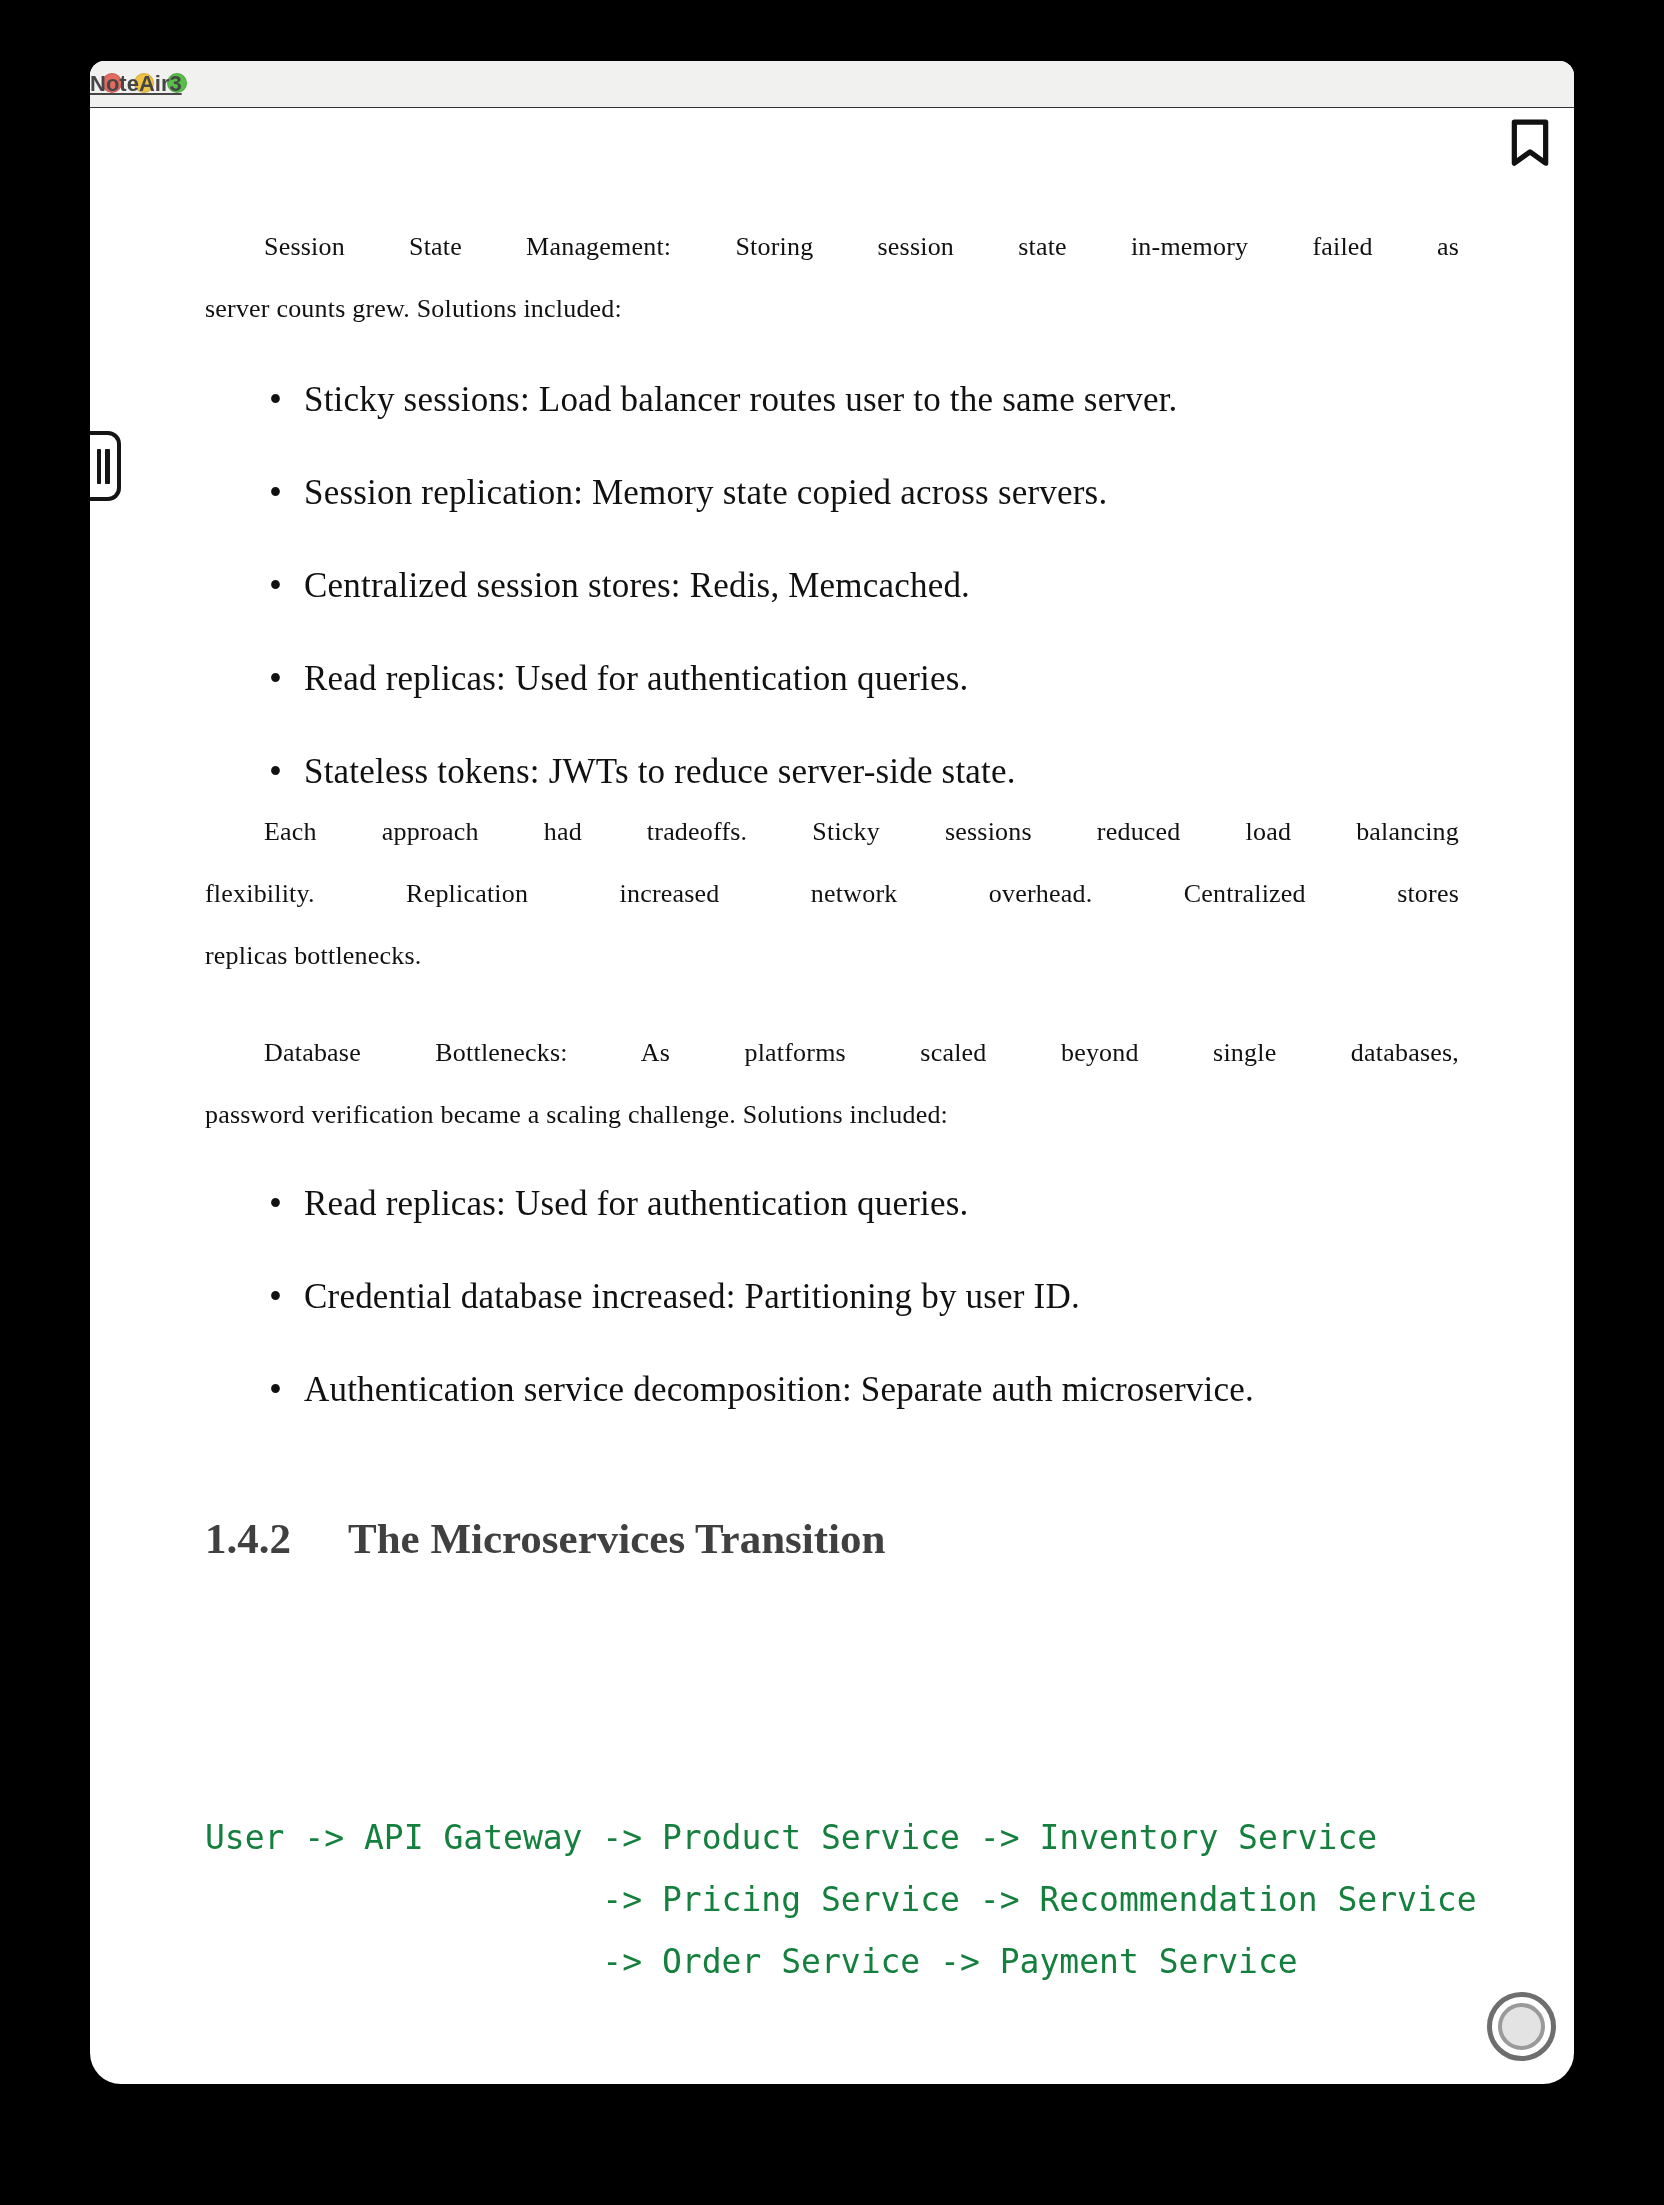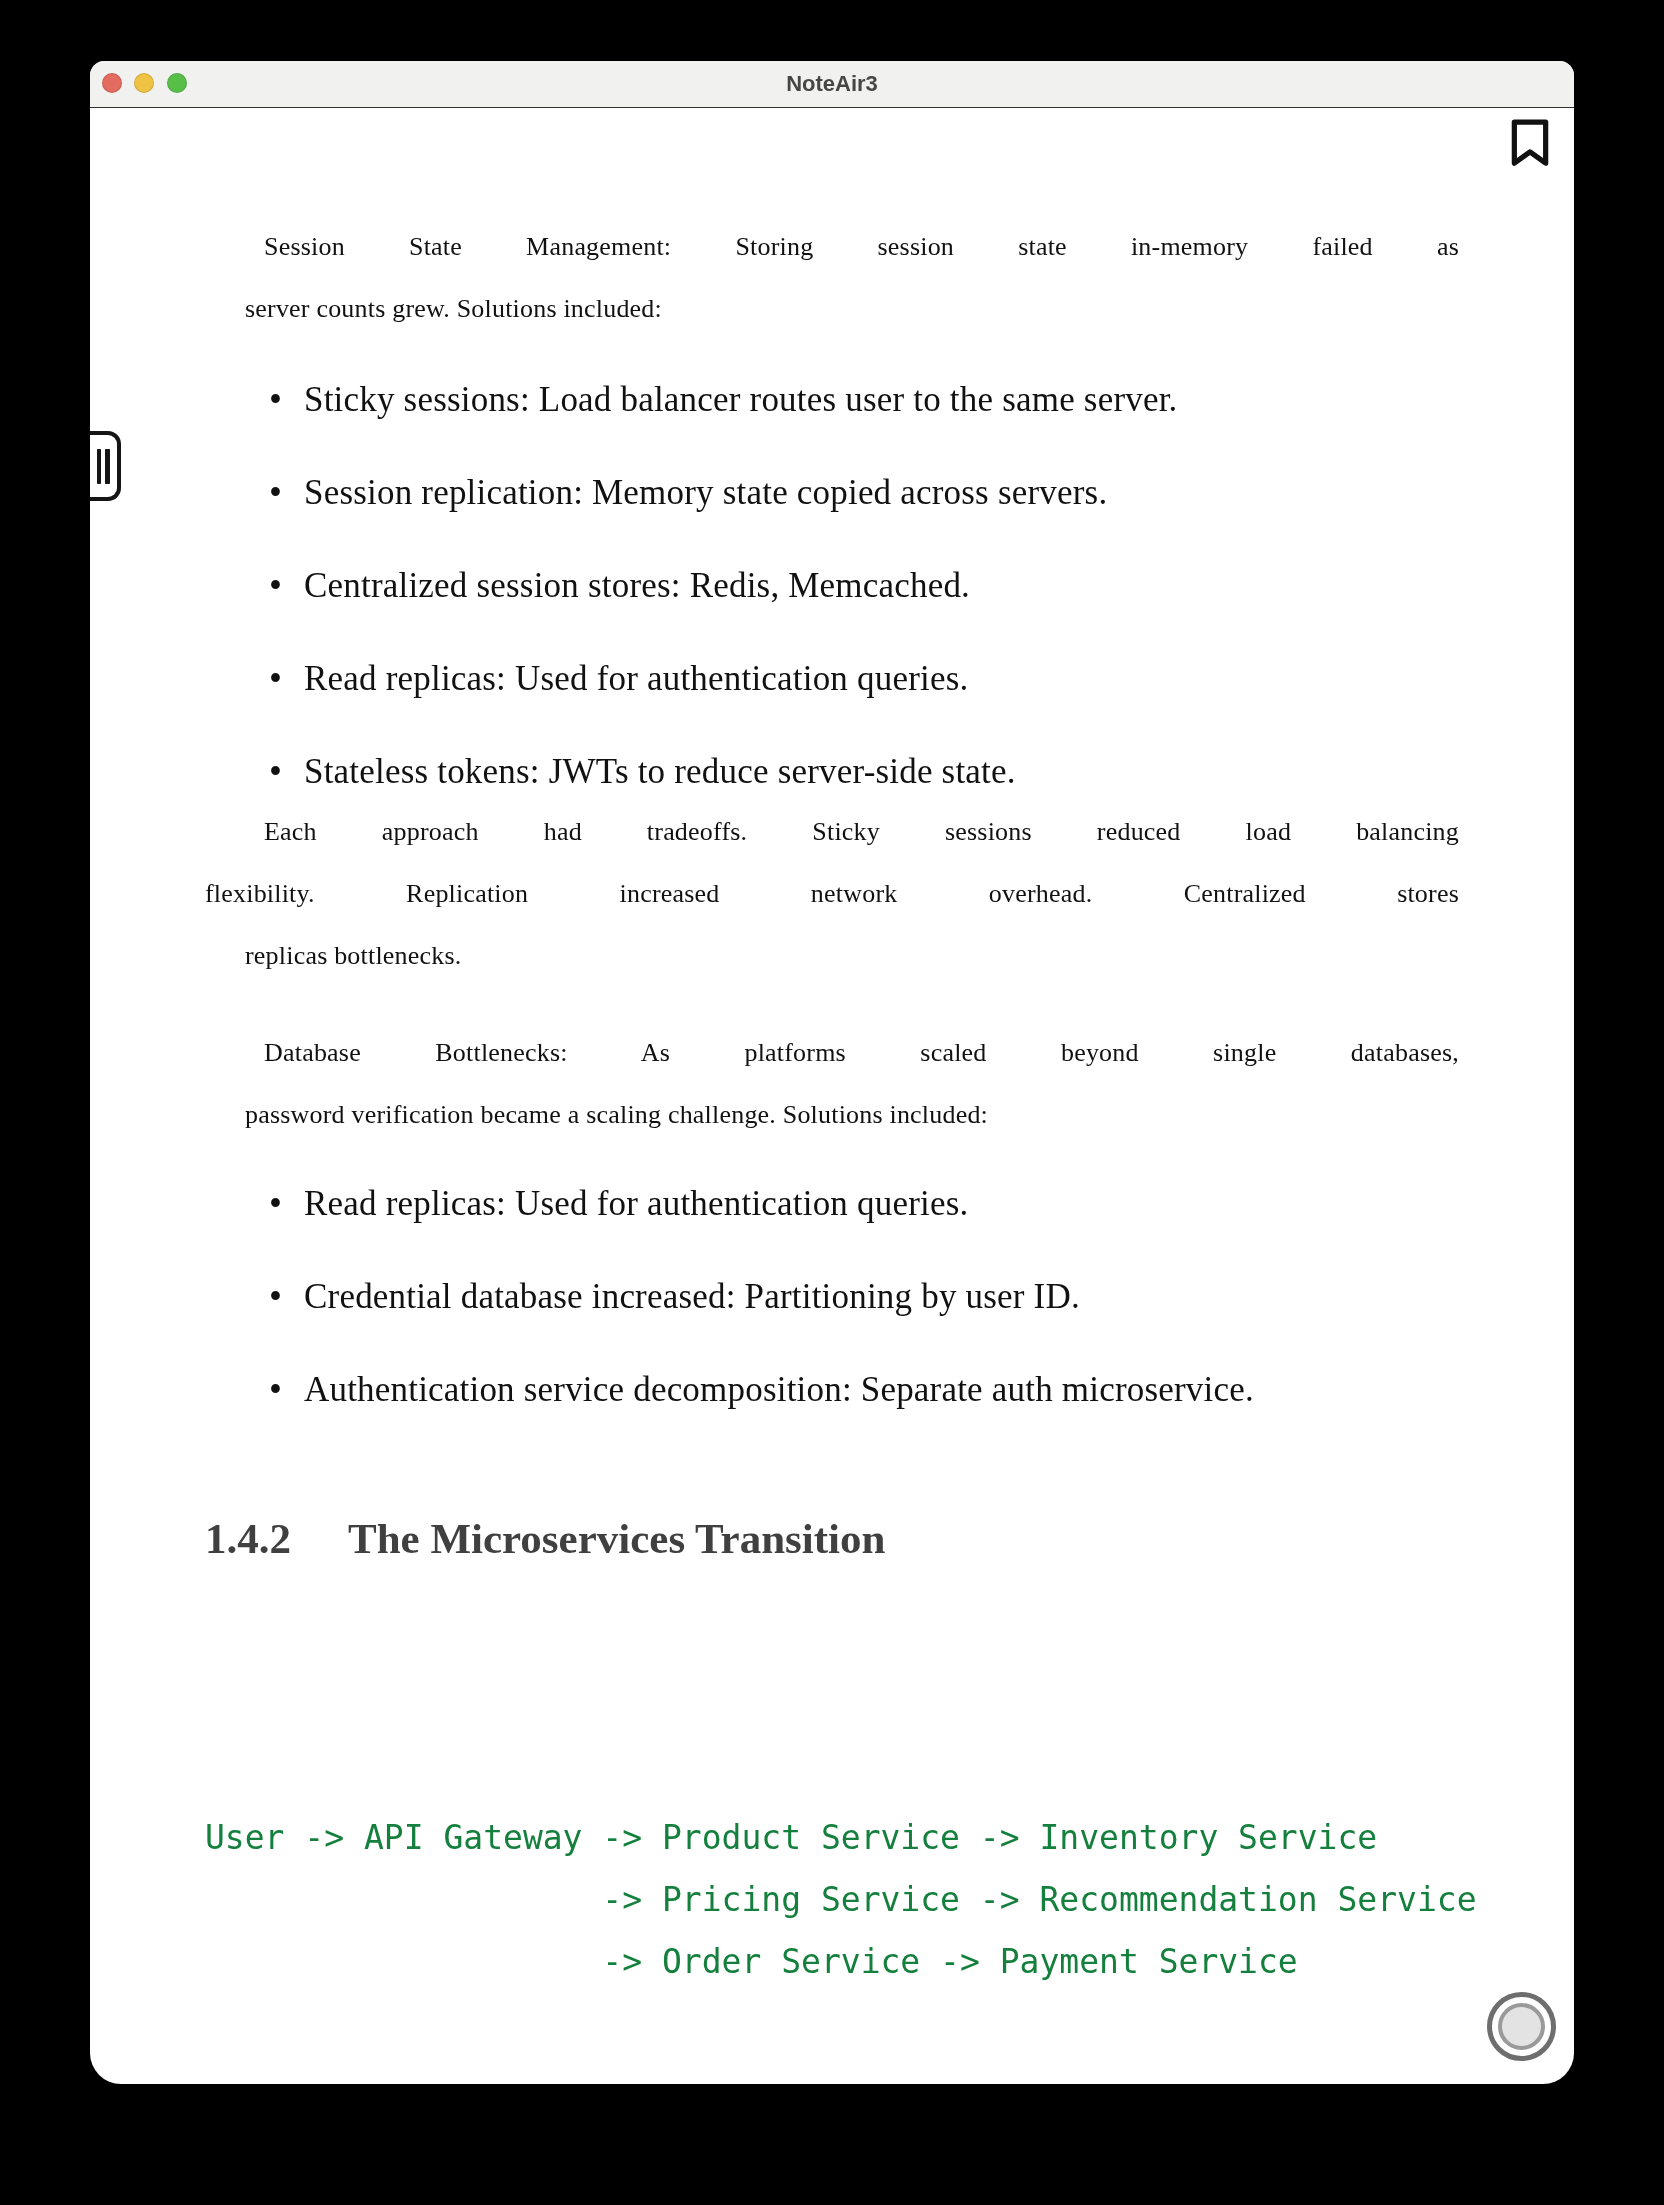--- a/index.html
+++ b/index.html
@@ -23,33 +23,34 @@
     position:absolute;left:0;top:0;right:0;height:46px;
     background:#f1f1f0;
     border-bottom:1.6px solid #333333;
   }
   .traffic{position:absolute;top:12px;width:20px;height:20px;border-radius:50%;border:0.8px solid rgba(0,0,0,0.12);box-sizing:border-box;}
   .t-close{left:12px;background:#e36b5f;}
   .t-min{left:44px;background:#eec344;}
   .t-zoom{left:77px;background:#57bf48;}
   .window-title{
     position:absolute;left:0;right:0;top:0;height:46px;
-    line-height:46px;text-align:center;
+    line-height:46px;text-align:left;
     font-weight:bold;font-size:22px;color:#464646;
     font-family:"Liberation Sans", sans-serif;
+    text-decoration:underline;
   }
   
   .para{
     position:absolute;left:115px;width:1254px;
     font-family:"Liberation Serif", serif;
     font-size:26px;line-height:62px;color:#111111;
     letter-spacing:0.2px;
   }
   .pline{text-align:justify;text-align-last:justify;}
-  .pline.last{text-align-last:left;margin-left:40px;}
+  .pline.last{text-align-last:left;}
   .pline.indent{text-indent:59px;}
   .blist{position:absolute;left:115px;width:1254px;}
   .bitem{
     position:relative;padding-left:99px;height:62px;line-height:62px;
     margin-bottom:31px;
     font-family:"Liberation Serif", serif;
     font-size:35px;color:#111111;letter-spacing:0.2px;
     white-space:nowrap;
   }
   .bullet{

